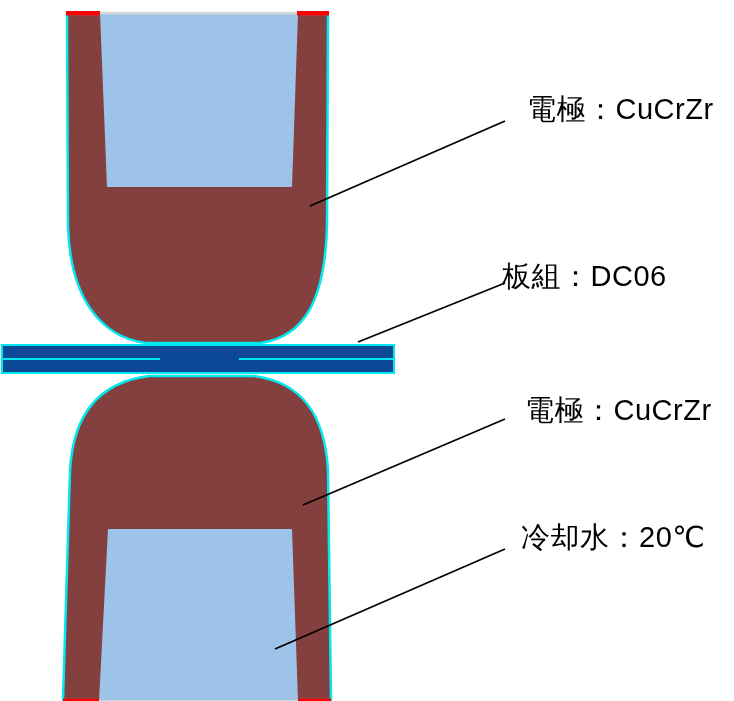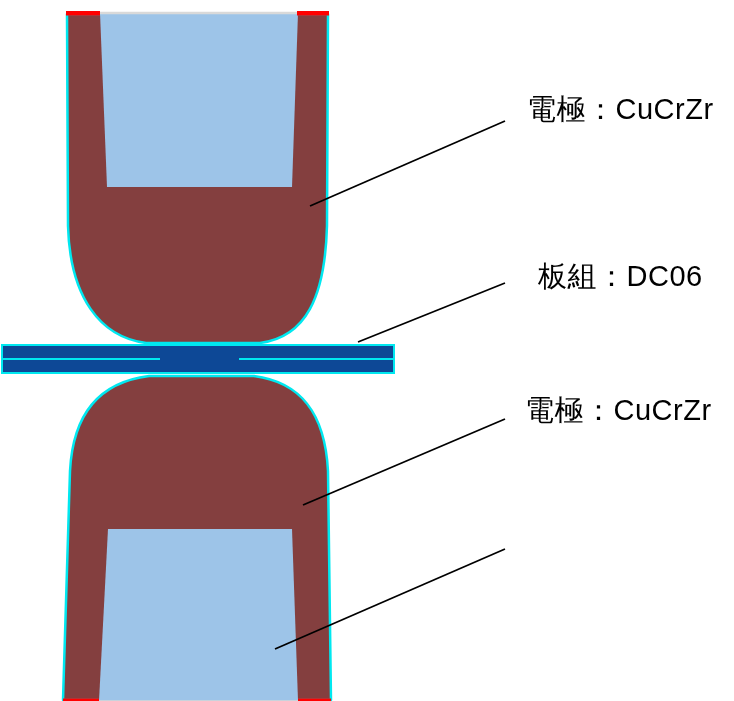--- a/index.html
+++ b/index.html
@@ -61,18 +61,19 @@
     <rect x="298" y="689.5" width="33" height="4.5" fill="#FF0000"></rect>
 
     <line x1="310" y1="197" x2="505" y2="112" stroke-width="1.8" stroke="#000000"></line>
     <line x1="358" y1="333" x2="505" y2="274" stroke-width="1.8" stroke="#000000"></line>
     <line x1="303" y1="496" x2="505" y2="410" stroke-width="1.8" stroke="#000000"></line>
     <line x1="275" y1="640" x2="505" y2="540" stroke-width="1.8" stroke="#000000"></line>
   </svg>
 
   <div class="callout-label" style="left:527px; top:84px;">電極：CuCrZr</div>
 
-  <div class="callout-label" style="left:538px; top:251px;">板組：DC06</div>
+  <div class="callout-label" style="left:502px; top:251px;">板組：DC06</div>
 
   <div class="callout-label" style="left:525px; top:385px;">電極：CuCrZr</div>
 
+  <div class="callout-label" style="left:521px; top:512px;">冷却水：20℃</div>
 
 </div>
 
 </body></html>

